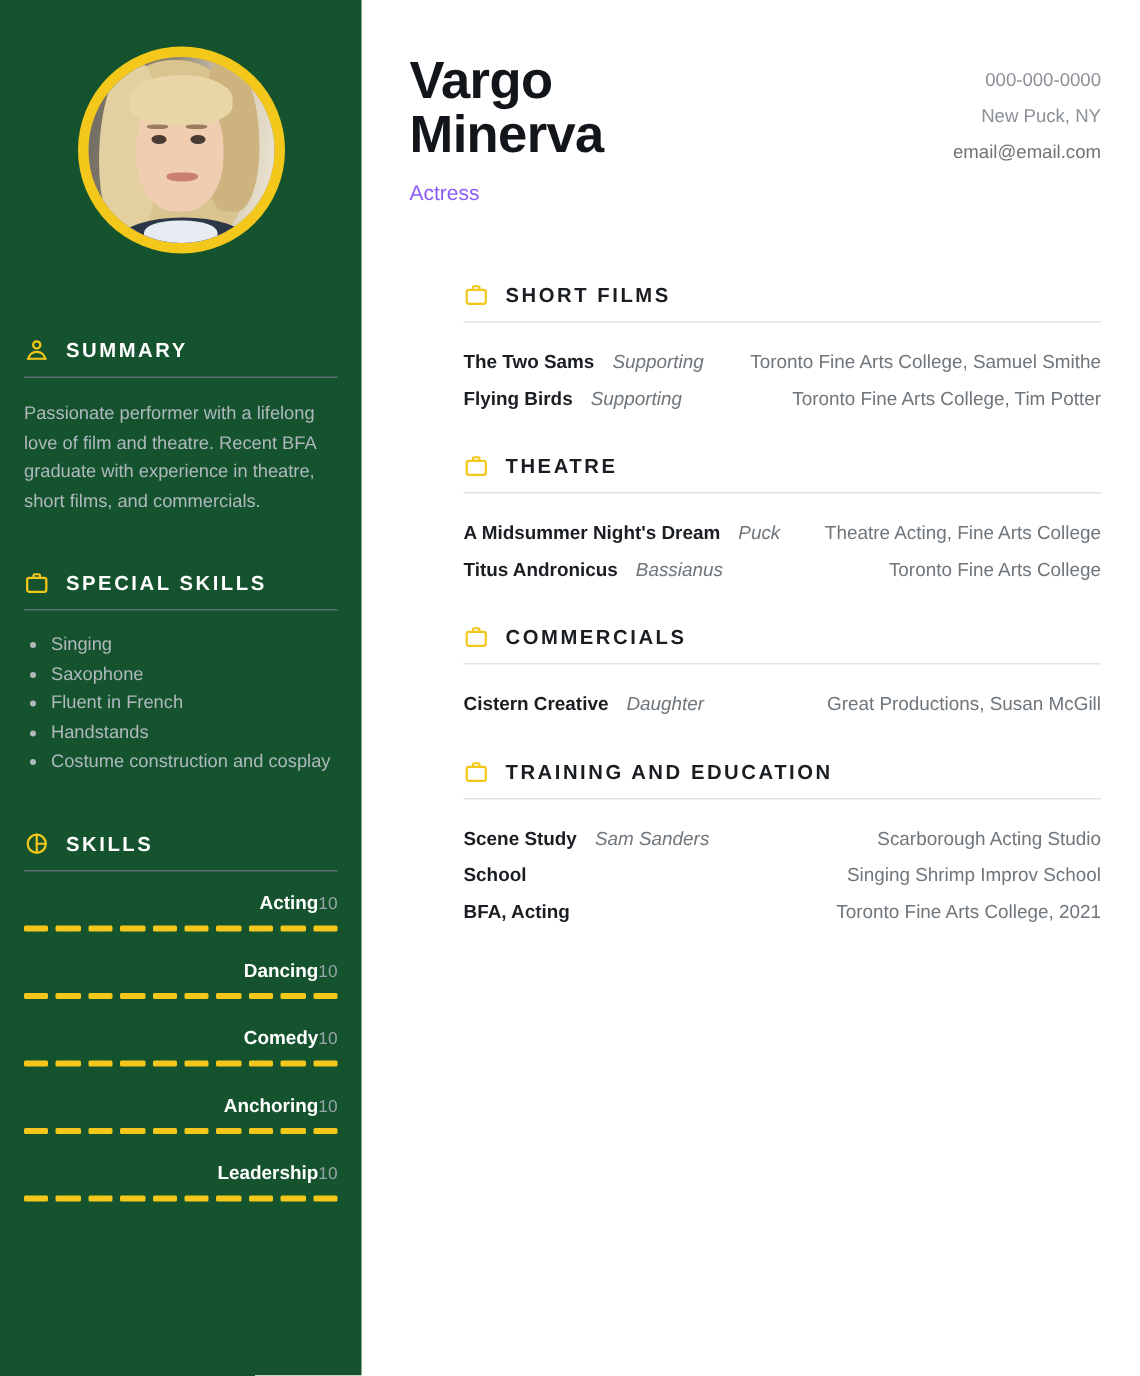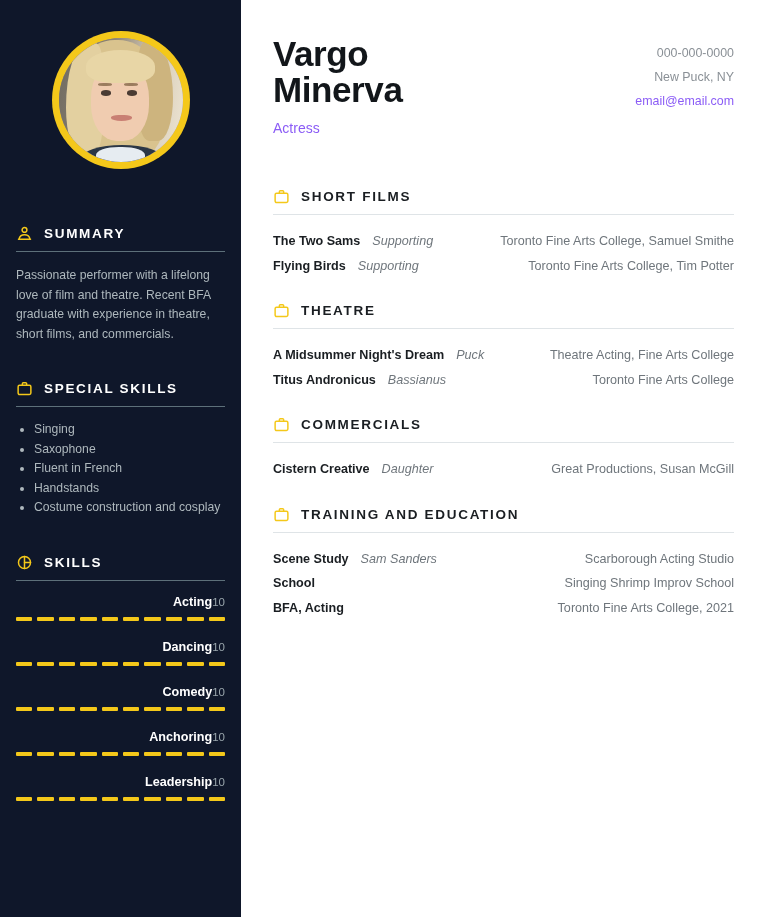--- a/index.html
+++ b/index.html
@@ -16,21 +16,21 @@
   .page {
     display: flex;
     width: 760px;
     height: 917px;
   }
 
   
   .sidebar {
     width: 241px;
     flex: 0 0 241px;
-    background: #0f172a;
+    background: #14532d;
     padding: 0 16px;
     position: relative;
   }
 
   .photo-wrap {
     margin: 31px auto 0;
     width: 138px;
     height: 138px;
     border-radius: 50%;
     background: #f4c81a;
@@ -161,23 +161,23 @@
   }
   .contact {
     text-align: right;
     padding-top: 5px;
   }
   .contact div {
     font-size: 12.4px;
     color: #8a9096;
     line-height: 24px;
   }
-  .contact .email { color: #8b5cf6; margin-left: 40px; }
-
-  .sections { margin-top: 52px; }
+  .contact .email { color: #737373; margin-left: 40px; }
+
+  .sections { margin-top: 52px; margin-left: 36px; }
 
   .sec { margin-bottom: 6px; }
   .sec-head {
     display: flex;
     align-items: center;
     gap: 11px;
     padding-bottom: 9px;
   }
   .sec-head .title {
     color: #1a1e22;

